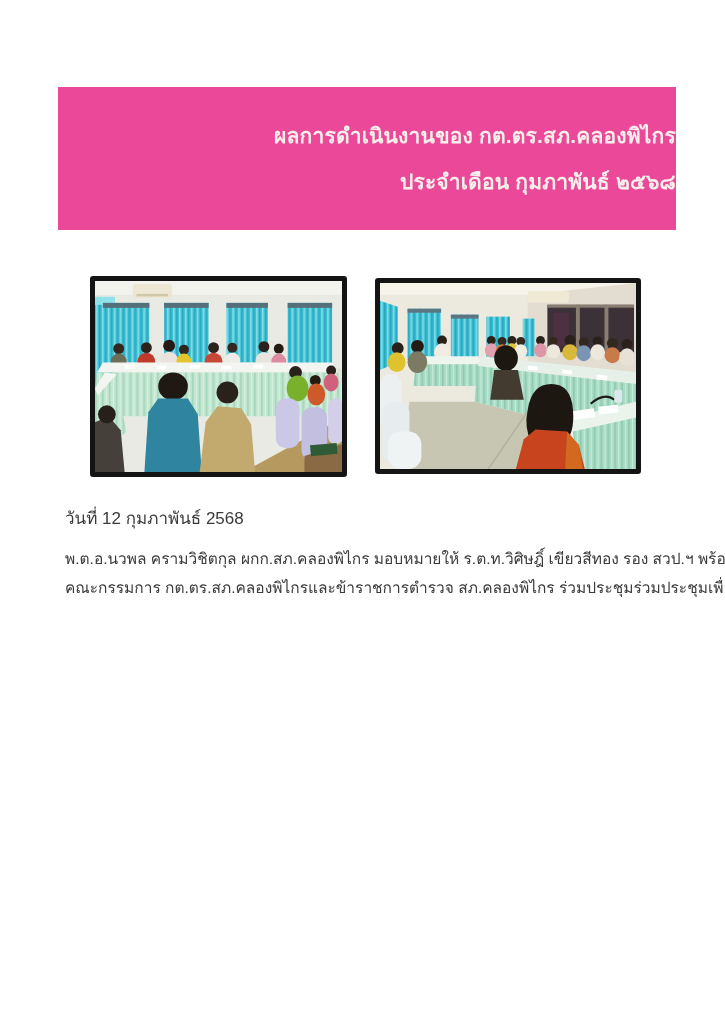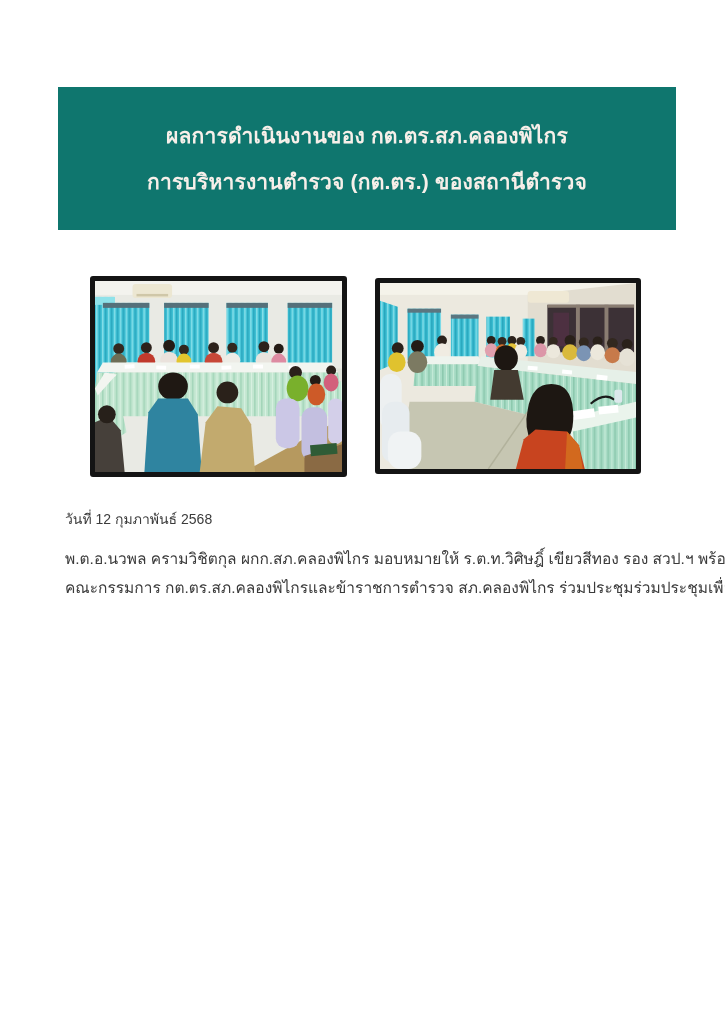--- a/index.html
+++ b/index.html
@@ -25,38 +25,38 @@
     position:absolute;
     border:5px solid #141414;border-radius:3px;
     box-sizing:border-box;background:#dfe2da;
     overflow:hidden;
   }
   .photo-frame.left{left:90px;top:276px;width:257px;height:201px;}
   .photo-frame.right{left:375px;top:278px;width:266px;height:196px;}
   .photo-frame svg{display:block;width:100%;height:100%;}
   .date-line{
     position:absolute;left:65px;top:507px;
-    font-size:14px;line-height:24px;
+    font-size:17px;line-height:24px;
   }
   .paragraph{
     position:absolute;left:65px;top:544px;width:606px;
     font-size:15.5px;
   }
   .paragraph .p-line{
     line-height:29px;white-space:nowrap;
   }
 </style>
 </head>
 <body>
 
 <div class="page">
 
-  <div class="banner" style="background-color: #0f766e; color: rgb(247, 239, 233);">
+  <div class="banner" style="background-color: #ec4899; color: rgb(247, 239, 233); align-items: flex-end;">
     <div class="banner-line">ผลการดำเนินงานของ กต.ตร.สภ.คลองพิไกร</div>
-    <div class="banner-line">การบริหารงานตำรวจ (กต.ตร.) ของสถานีตำรวจ</div>
+    <div class="banner-line">ประจำเดือน กุมภาพันธ์ ๒๕๖๘</div>
   </div>
 
   <div class="photo-frame left">
     <svg viewBox="0 0 250 192" preserveAspectRatio="none">
       <defs>
         <pattern id="curt1" width="6" height="10" patternUnits="userSpaceOnUse">
           <rect width="6" height="10" fill="#3fc0d4"></rect>
           <rect x="1" width="1.6" height="10" fill="#83dee9"></rect>
           <rect x="4.2" width="1.2" height="10" fill="#25a2ba"></rect>
         </pattern>

